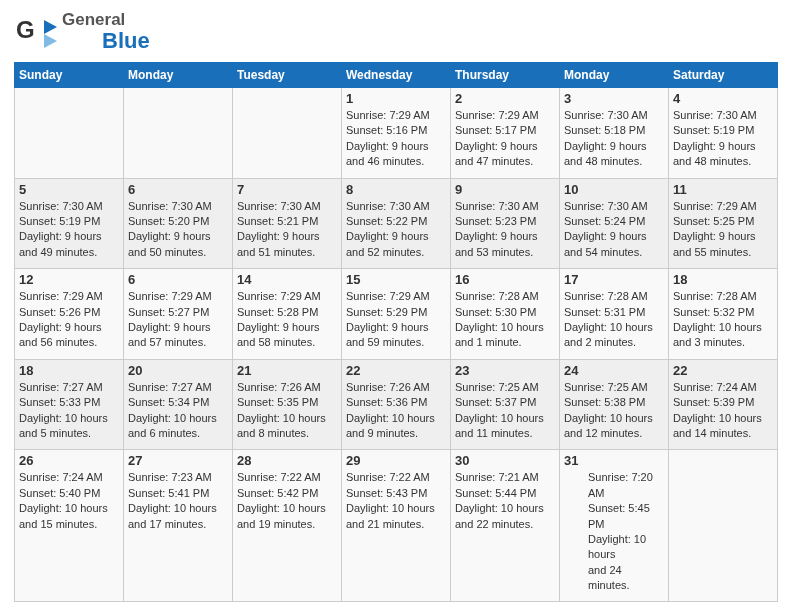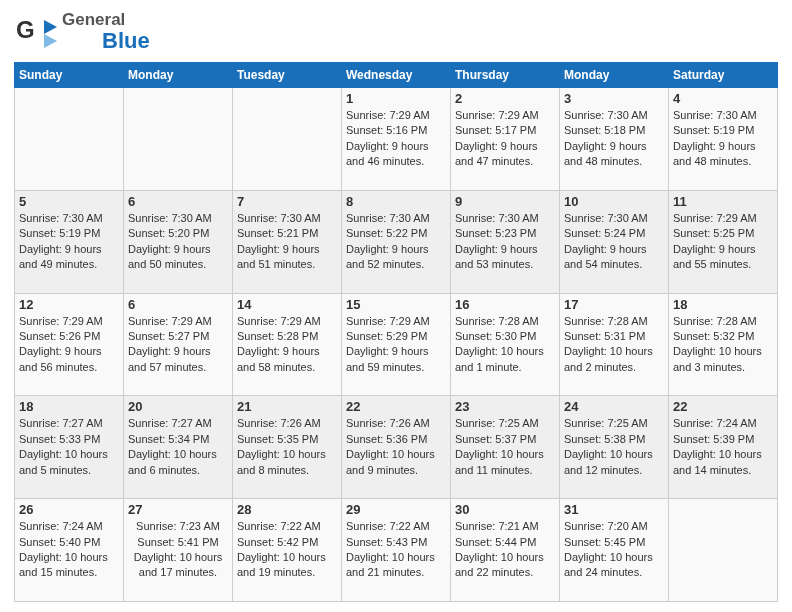--- a/index.html
+++ b/index.html
@@ -310,21 +310,21 @@
         <tr>
           <td>
             <span class="day-number">26</span>
             <div class="day-info" style="white-space: pre-line;">Sunrise: 7:24 AM
 Sunset: 5:40 PM
 Daylight: 10 hours
 and 15 minutes.</div>
           </td>
           <td>
             <span class="day-number">27</span>
-            <div class="day-info" style="white-space: pre-line; text-align: center;">Sunrise: 7:23 AM
+            <div class="day-info" style="white-space: pre-line;">Sunrise: 7:23 AM
 Sunset: 5:41 PM
 Daylight: 10 hours
 and 17 minutes.</div>
           </td>
           <td>
             <span class="day-number">28</span>
             <div class="day-info" style="white-space: pre-line;">Sunrise: 7:22 AM
 Sunset: 5:42 PM
 Daylight: 10 hours
 and 19 minutes.</div>
@@ -338,21 +338,21 @@
           </td>
           <td>
             <span class="day-number">30</span>
             <div class="day-info" style="white-space: pre-line;">Sunrise: 7:21 AM
 Sunset: 5:44 PM
 Daylight: 10 hours
 and 22 minutes.</div>
           </td>
           <td>
             <span class="day-number">31</span>
-            <div class="day-info" style="white-space: pre-line;">Sunrise: 7:20 AM
+            <div class="day-info" style="white-space: pre-line; margin-left: 24px;">Sunrise: 7:20 AM
 Sunset: 5:45 PM
 Daylight: 10 hours
 and 24 minutes.</div>
           </td>
           <td class="empty"></td>
         </tr>
       </tbody>
   </table>
 </div>
 

